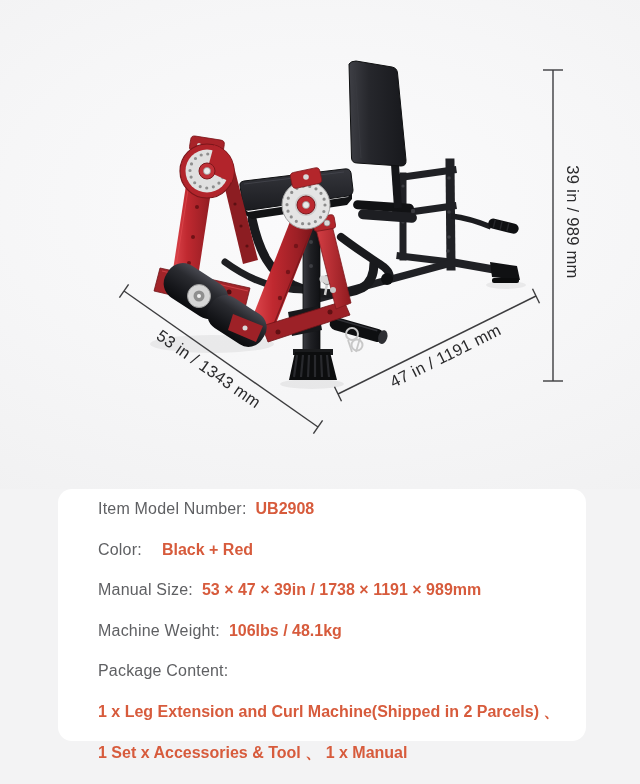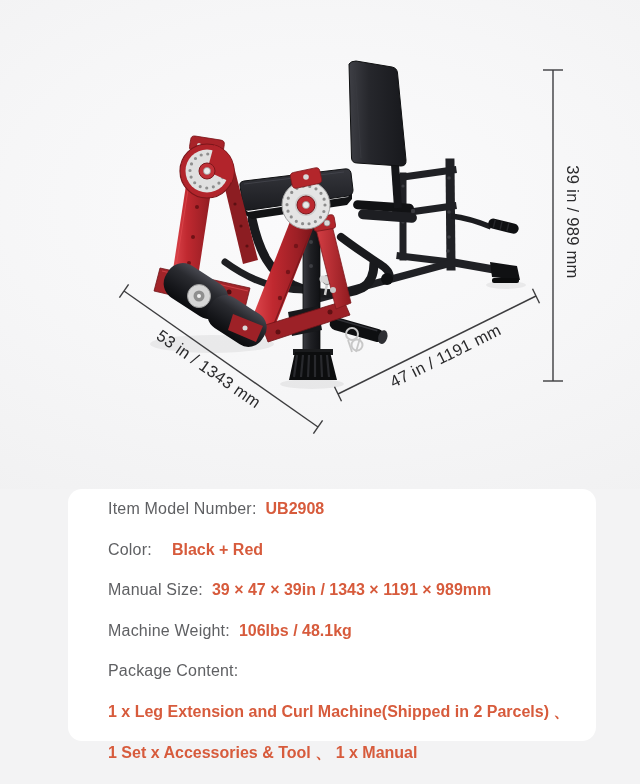--- a/index.html
+++ b/index.html
@@ -9,21 +9,21 @@
     font-family:"Liberation Sans","DejaVu Sans",sans-serif;
   }
   .hero{
     position:absolute;left:0;top:0;width:640px;height:489px;
     background:radial-gradient(90% 72% at 50% 42%, #fbfbfc 0%, #f6f6f7 55%, #f1f1f2 100%);
   }
   .hero-svg{position:absolute;left:0;top:0;width:640px;height:489px;display:block;}
   .dim-text{fill:var(--dim-text-color,#2a2a2c);font-size:16.5px;letter-spacing:.3px;}
   .dim-stroke{stroke:var(--dim-line-color,#3d3d3f);stroke-width:1.4;fill:none;}
   .spec-card{
-    position:absolute;left:68px;top:489px;width:528px;height:252px;
+    position:absolute;left:58px;top:489px;width:528px;height:252px;
     background:var(--card-bg,#ffffff);border-radius:14px;
     box-sizing:border-box;padding:9px 10px 0 40px;
     font-size:16px;
   }
   .spec-row{line-height:21px;height:21px;margin-bottom:19.5px;white-space:nowrap;}
   .spec-row.tight{margin-bottom:4px;}
   .pkg-line{line-height:21px;height:21px;margin-bottom:3.5px;white-space:nowrap;
     color:var(--value-color,#d75b3c);font-weight:bold;margin-top:20px;}
   .lbl{color:var(--label-color,#5f6063);letter-spacing:.2px;}
   .val{color:var(--value-color,#d75b3c);font-weight:bold;margin-left:9px;}
@@ -264,21 +264,21 @@
   </section>
 
   <section class="spec-card">
     <div class="spec-row">
       <span class="lbl">Item Model Number:</span><span class="val">UB2908</span>
     </div>
     <div class="spec-row">
       <span class="lbl">Color:</span><span class="val close">Black + Red</span>
     </div>
     <div class="spec-row">
-      <span class="lbl">Manual Size:</span><span class="val">39 × 47 × 39in / 1343 × 1191 × 989mm</span>
+      <span class="lbl">Manual Size:</span><span class="val">53 × 47 × 39in / 1738 × 1191 × 989mm</span>
     </div>
     <div class="spec-row">
       <span class="lbl">Machine Weight:</span><span class="val">106lbs / 48.1kg</span>
     </div>
     <div class="spec-row tight">
       <span class="lbl">Package Content:</span>
     </div>
     <div class="pkg-line">1 x Leg Extension and Curl Machine(Shipped in 2 Parcels) 、</div>
     <div class="pkg-line">1 Set x Accessories &amp; Tool 、 1 x Manual</div>
   </section>

